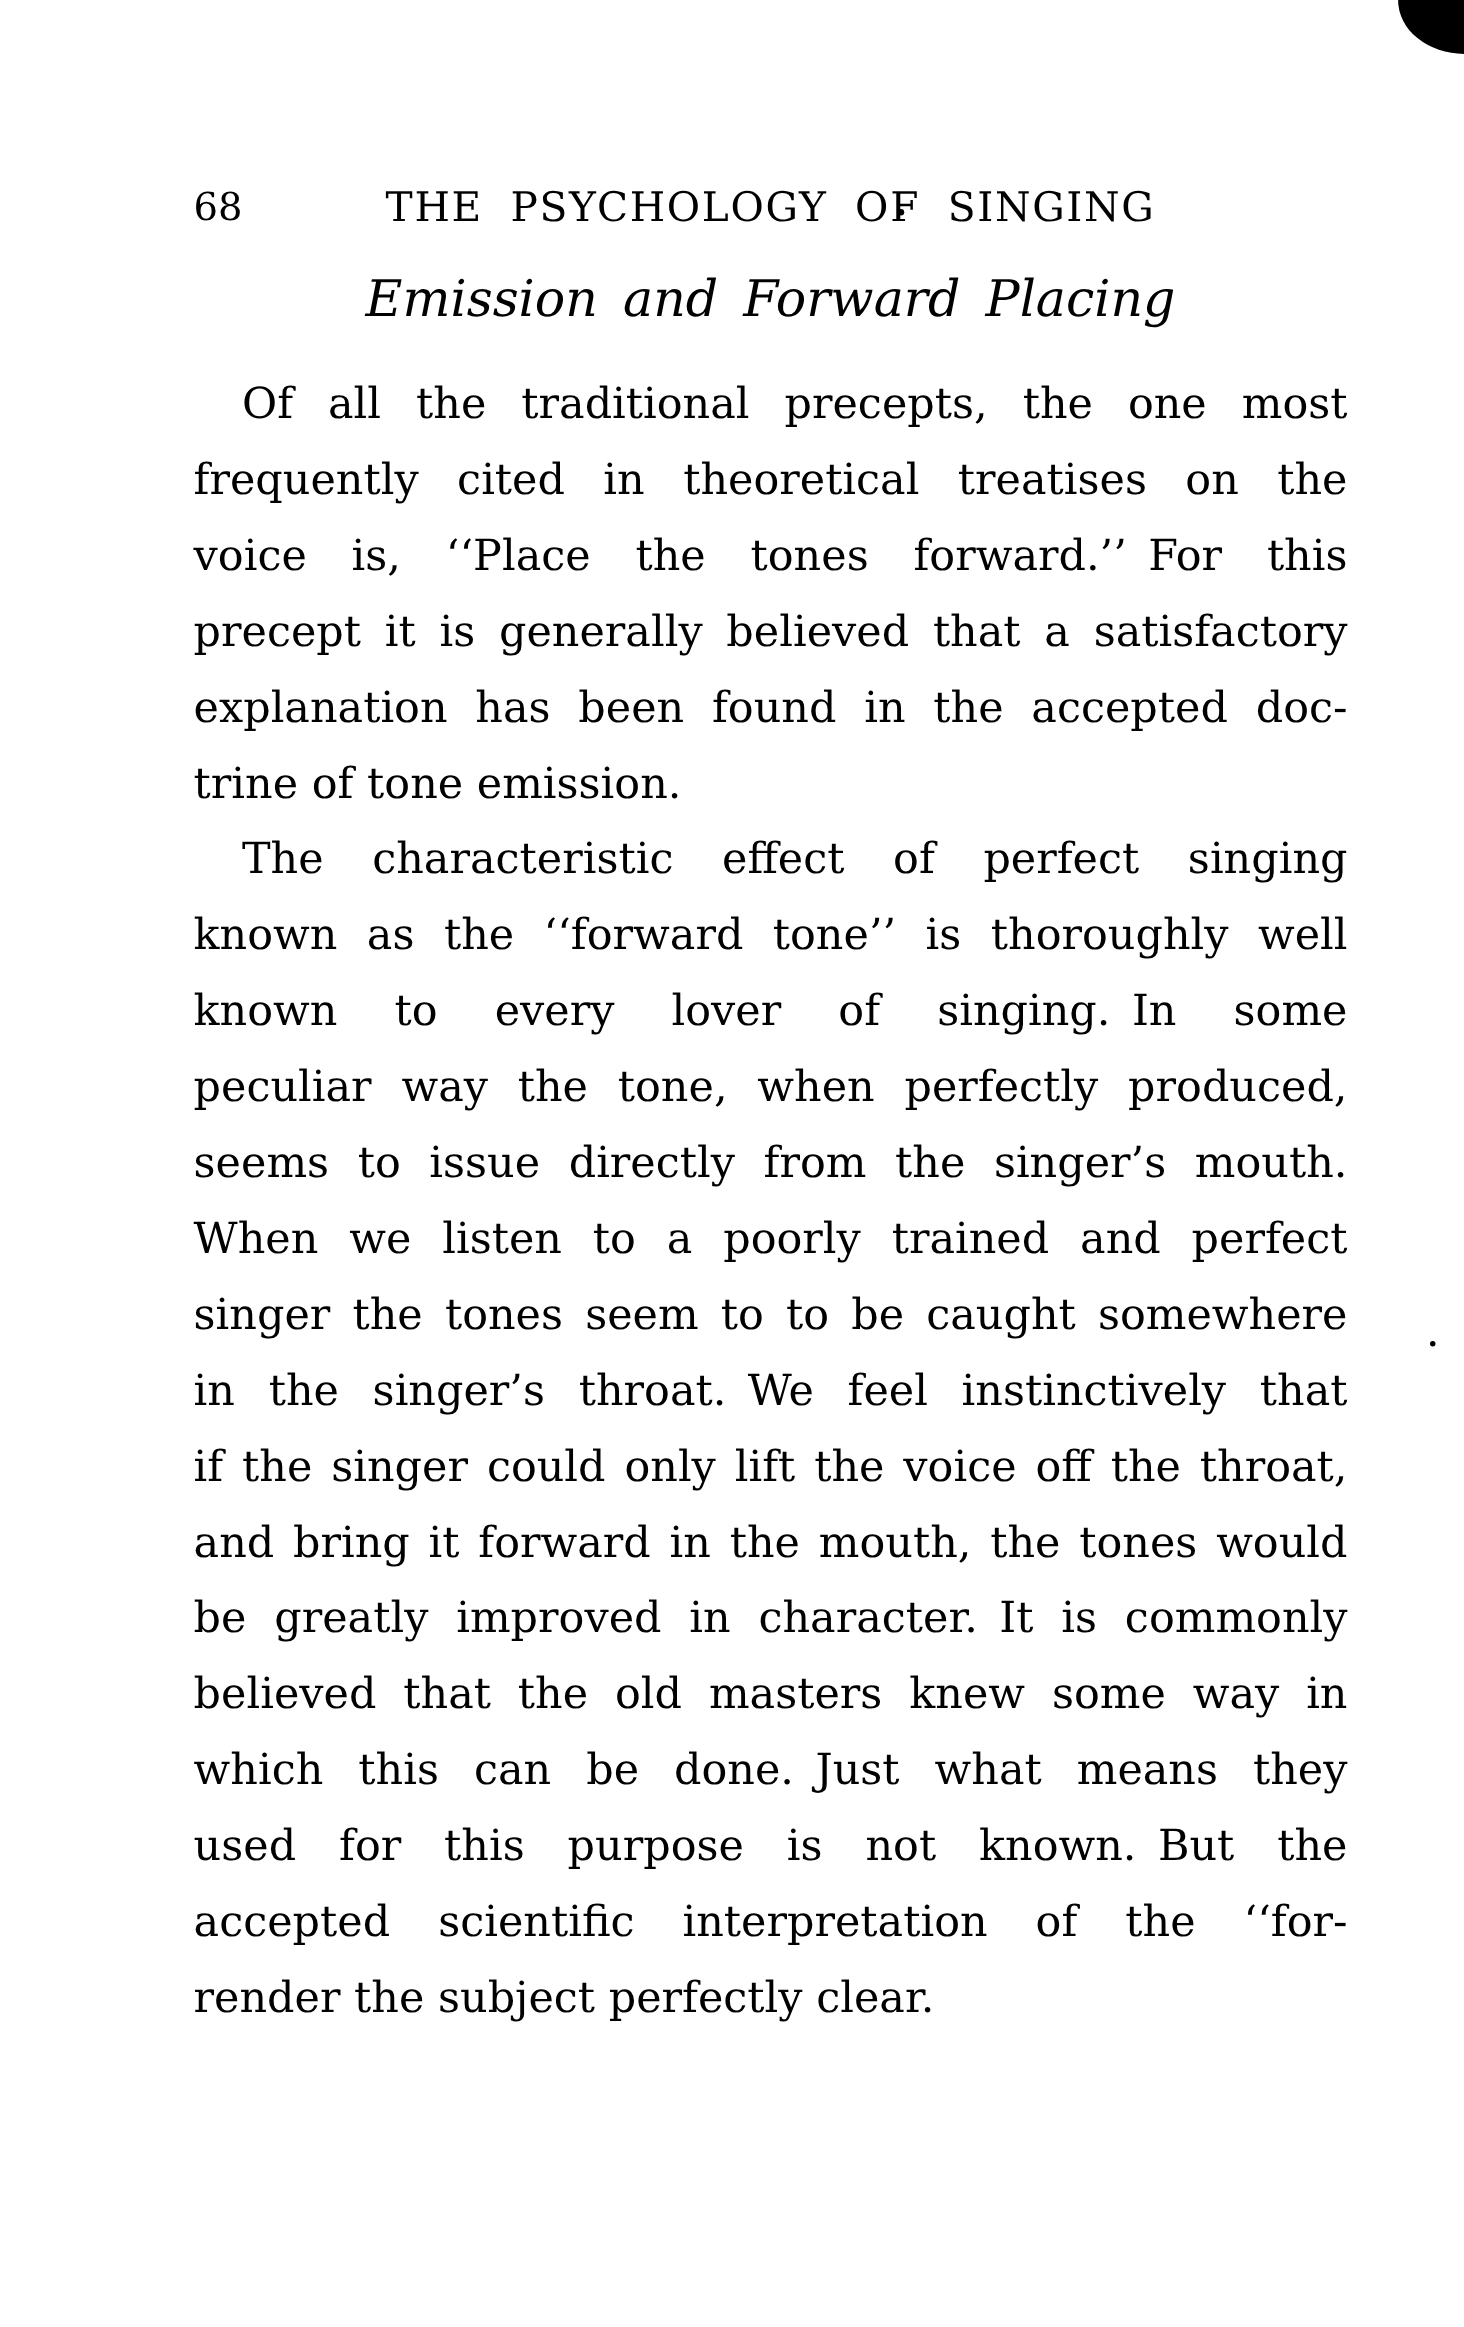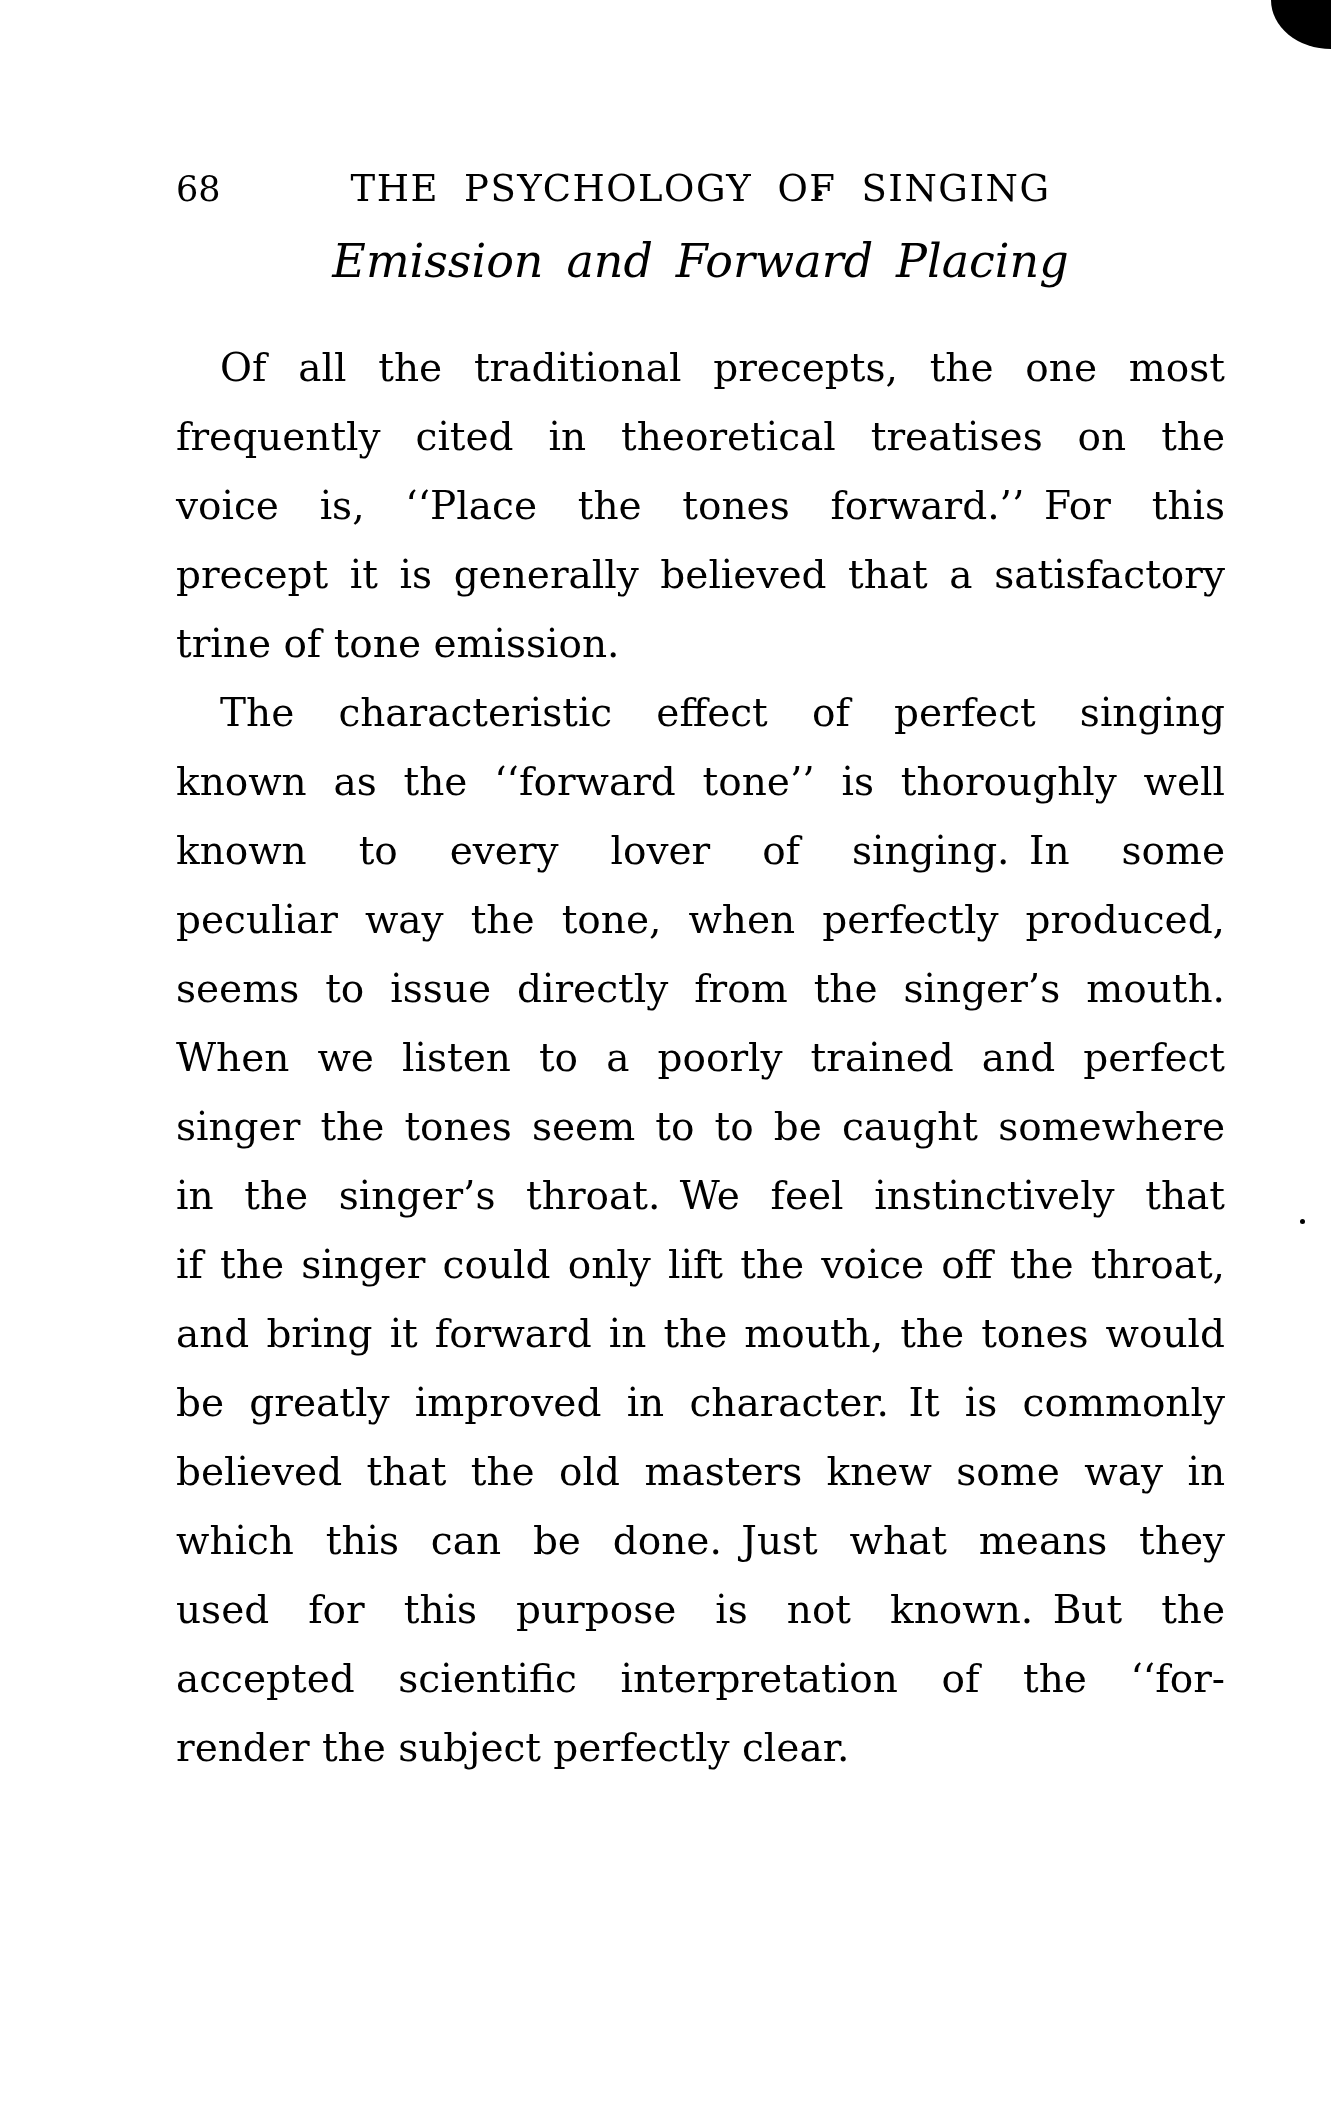--- a/index.html
+++ b/index.html
@@ -59,21 +59,21 @@
     line-height: 38px;
     letter-spacing: 1.5px;
     word-spacing: 0.32em;
     white-space: nowrap;
   }
 
   
   #section-heading {
     position: absolute;
     left: 176px;
-    top: 232px;
+    top: 242px;
     width: 1049px;
     text-align: center;
     font-style: italic;
     font-size: 46px;
     line-height: 58px;
     word-spacing: 0.18em;
     white-space: nowrap;
   }
 
   
@@ -113,20 +113,21 @@
     <span id="running-head">THE PSYCHOLOGY OF SINGING</span>
   </div>
 
   <div id="section-heading">Emission and Forward Placing</div>
 
   <div id="body-text">
       <div class="line indent">Of all the traditional precepts, the one most</div>
       <div class="line">frequently cited in theoretical treatises on the</div>
       <div class="line">voice is, ‘‘Place the tones forward.’’ For this</div>
       <div class="line">precept it is generally believed that a satisfactory</div>
+      <div class="line">explanation has been found in the accepted doc-</div>
       <div class="line para-last">trine of tone emission.</div>
       <div class="line indent">The characteristic effect of perfect singing</div>
       <div class="line">known as the ‘‘forward tone’’ is thoroughly well</div>
       <div class="line">known to every lover of singing. In some</div>
       <div class="line">peculiar way the tone, when perfectly produced,</div>
       <div class="line">seems to issue directly from the singer’s mouth.</div>
       <div class="line">When we listen to a poorly trained and perfect</div>
       <div class="line">singer the tones seem to to be caught somewhere</div>
       <div class="line">in the singer’s throat. We feel instinctively that</div>
       <div class="line">if the singer could only lift the voice off the throat,</div>

